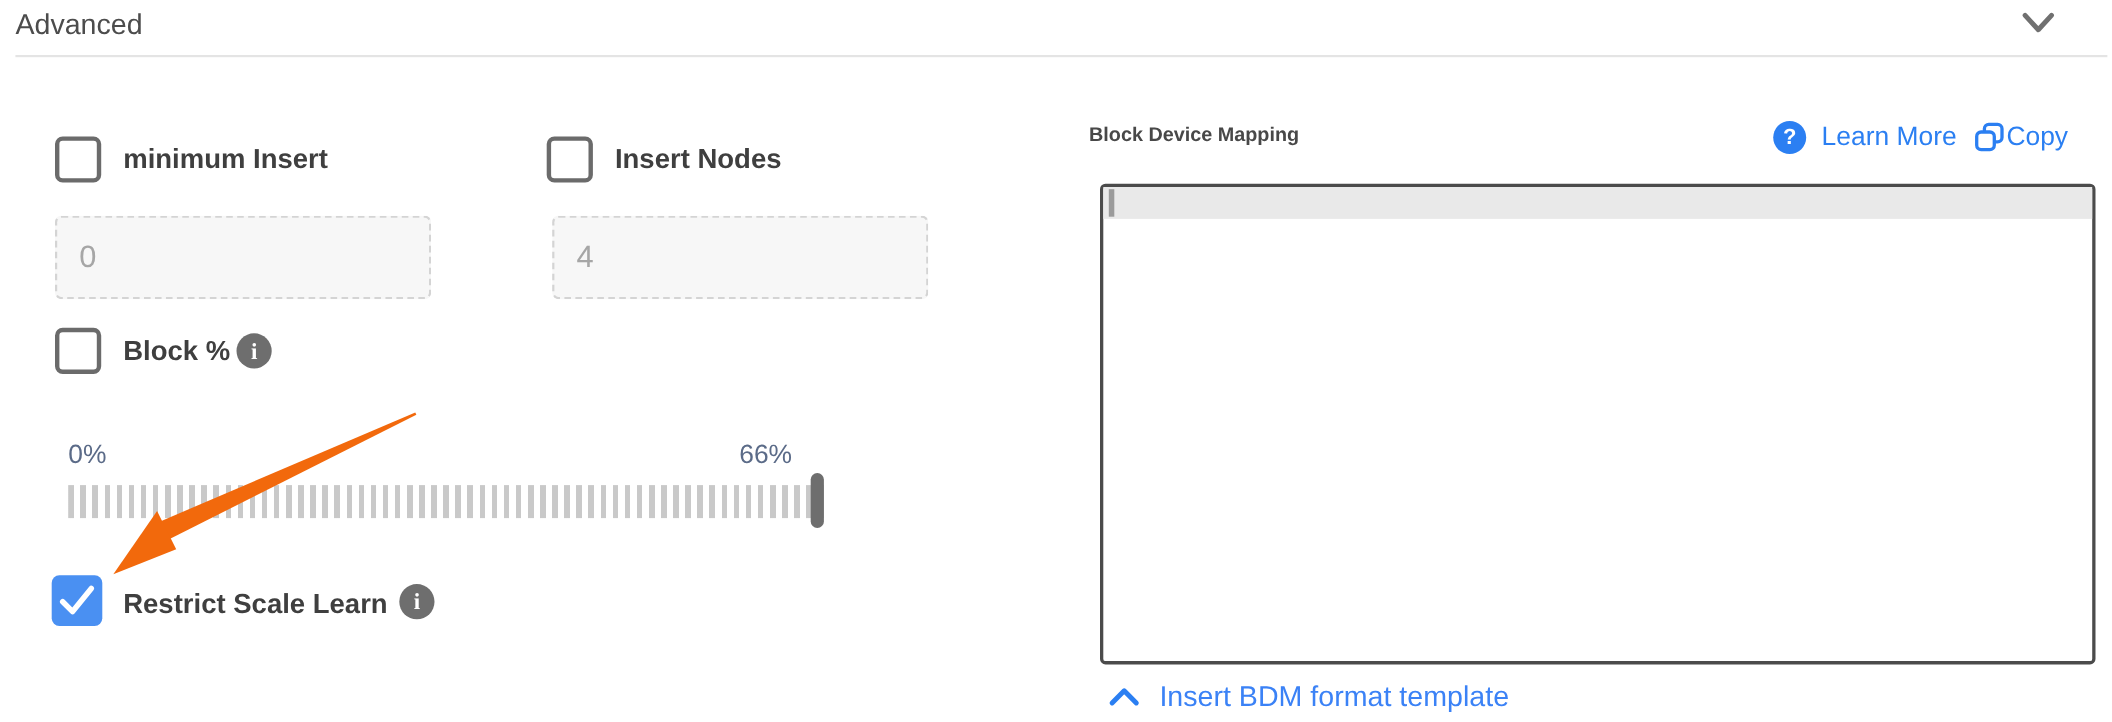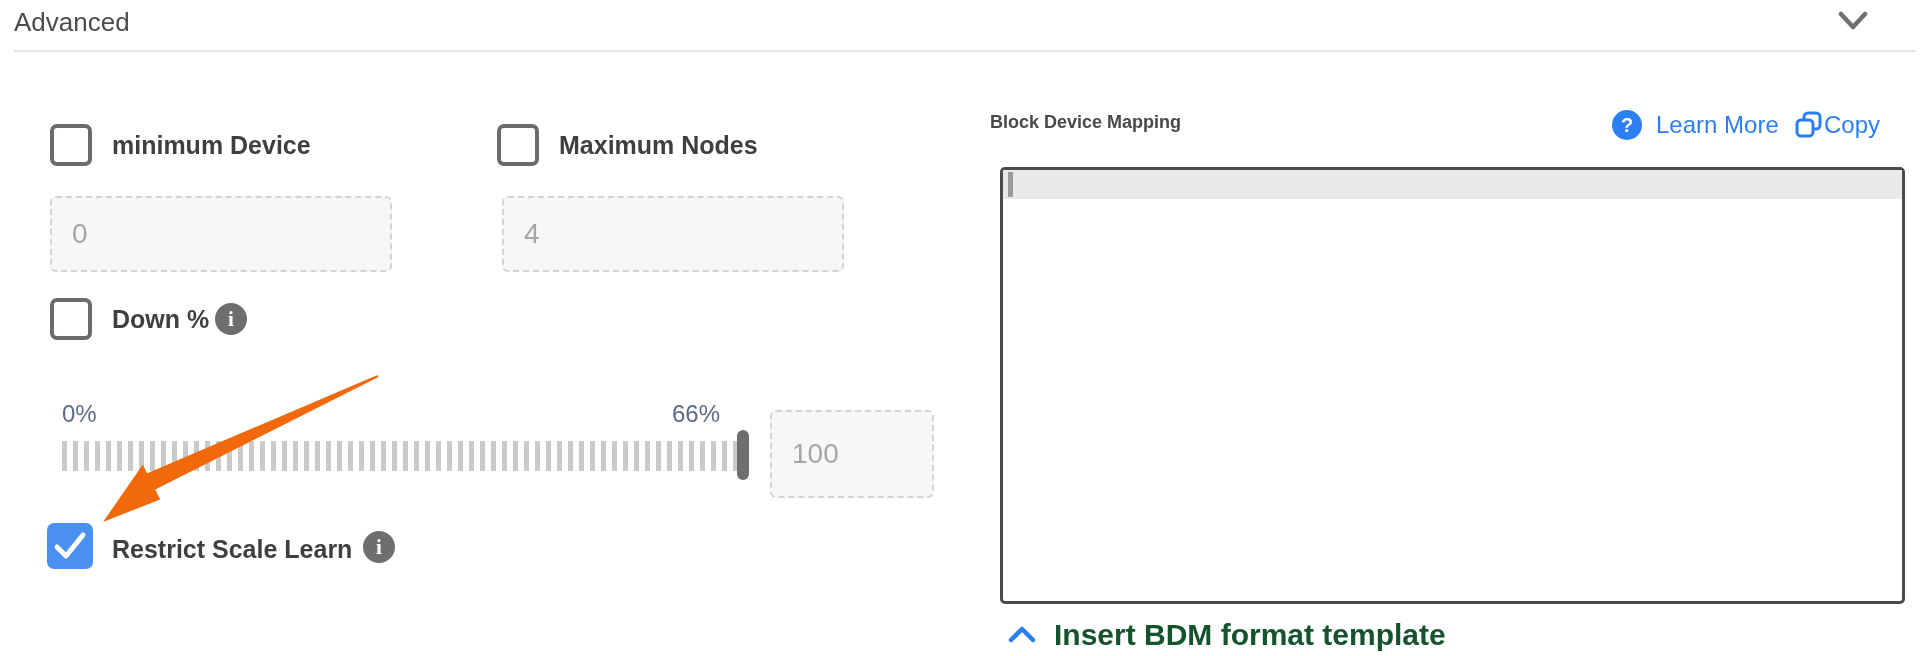--- a/index.html
+++ b/index.html
@@ -81,59 +81,58 @@
     background: #ffffff; cursor: text;
   }
   .bdm-active-line {
     position: absolute; left: 0; top: 0; right: 0; height: 29px;
     background: #e9e9e9;
   }
   .bdm-cursor {
     position: absolute; left: 5px; top: 2px; width: 5px; height: 25px;
     background: #9b9b9b;
   }
-  .insert-link-text { font-size: 30px; font-weight: 700; color: #14532d; cursor: pointer; }
+  .insert-link-text { font-size: 26px; font-weight: 400; color: #3b82f6; cursor: pointer; }
 
   svg { display: block; }
 </style>
 </head>
 <body>
 
 <div class="canvas">
 
   <div class="abs advanced-title">Advanced</div>
   <div class="abs" style="left:1838px; top:10px;">
     <span>
       <svg width="30" height="22" viewBox="0 0 30 22">
         <polyline points="3,4 15,17 27,4" fill="none" stroke="#707070" stroke-width="4.5" stroke-linecap="round" stroke-linejoin="round"></polyline>
       </svg>
     </span>
   </div>
   <div class="abs header-divider"></div>
 
   <div class="abs cb" style="left:50px; top:124px;"></div>
-  <div class="abs cb-label" style="left:112px; top:131px;">minimum Device</div>
+  <div class="abs cb-label" style="left:112px; top:131px;">minimum Insert</div>
 
   <div class="abs cb" style="left:497px; top:124px;"></div>
-  <div class="abs cb-label" style="left:559px; top:131px;">Maximum Nodes</div>
+  <div class="abs cb-label" style="left:559px; top:131px;">Insert Nodes</div>
 
   <input class="abs dashed-input" style="left: 50px; top: 196px; width: 342px; height: 76px;" readonly="" value="0">
   <input class="abs dashed-input" style="left: 502px; top: 196px; width: 342px; height: 76px;" readonly="" value="4">
 
   <div class="abs cb" style="left:50px; top:298px;"></div>
-  <div class="abs cb-label" style="left:112px; top:305px;">Down %</div>
+  <div class="abs cb-label" style="left:112px; top:305px;">Block %</div>
   <div class="abs info-circle" style="left:215px; top:303px;">
     <span>i</span>
   </div>
 
   <div class="abs slider-label" style="left:62px; top:400px;">0%</div>
   <div class="abs slider-label" style="left:672px; top:400px;">66%</div>
   <div class="abs slider-ticks"></div>
   <div class="abs slider-handle"></div>
-  <input class="abs dashed-input" style="left: 770px; top: 410px; width: 164px; height: 88px;" readonly="" value="100">
 
   <div class="abs cb checked" style="left:47px; top:523px;">
     <span>
       <svg width="34" height="30" viewBox="0 0 34 30">
         <polyline points="4,16 13,25 30,4" fill="none" stroke="#ffffff" stroke-width="5" stroke-linecap="round" stroke-linejoin="round"></polyline>
       </svg>
     </span>
   </div>
   <div class="abs cb-label" style="left:112px; top:535px;">Restrict Scale Learn</div>
   <div class="abs info-circle" style="left:363px; top:531px;">

